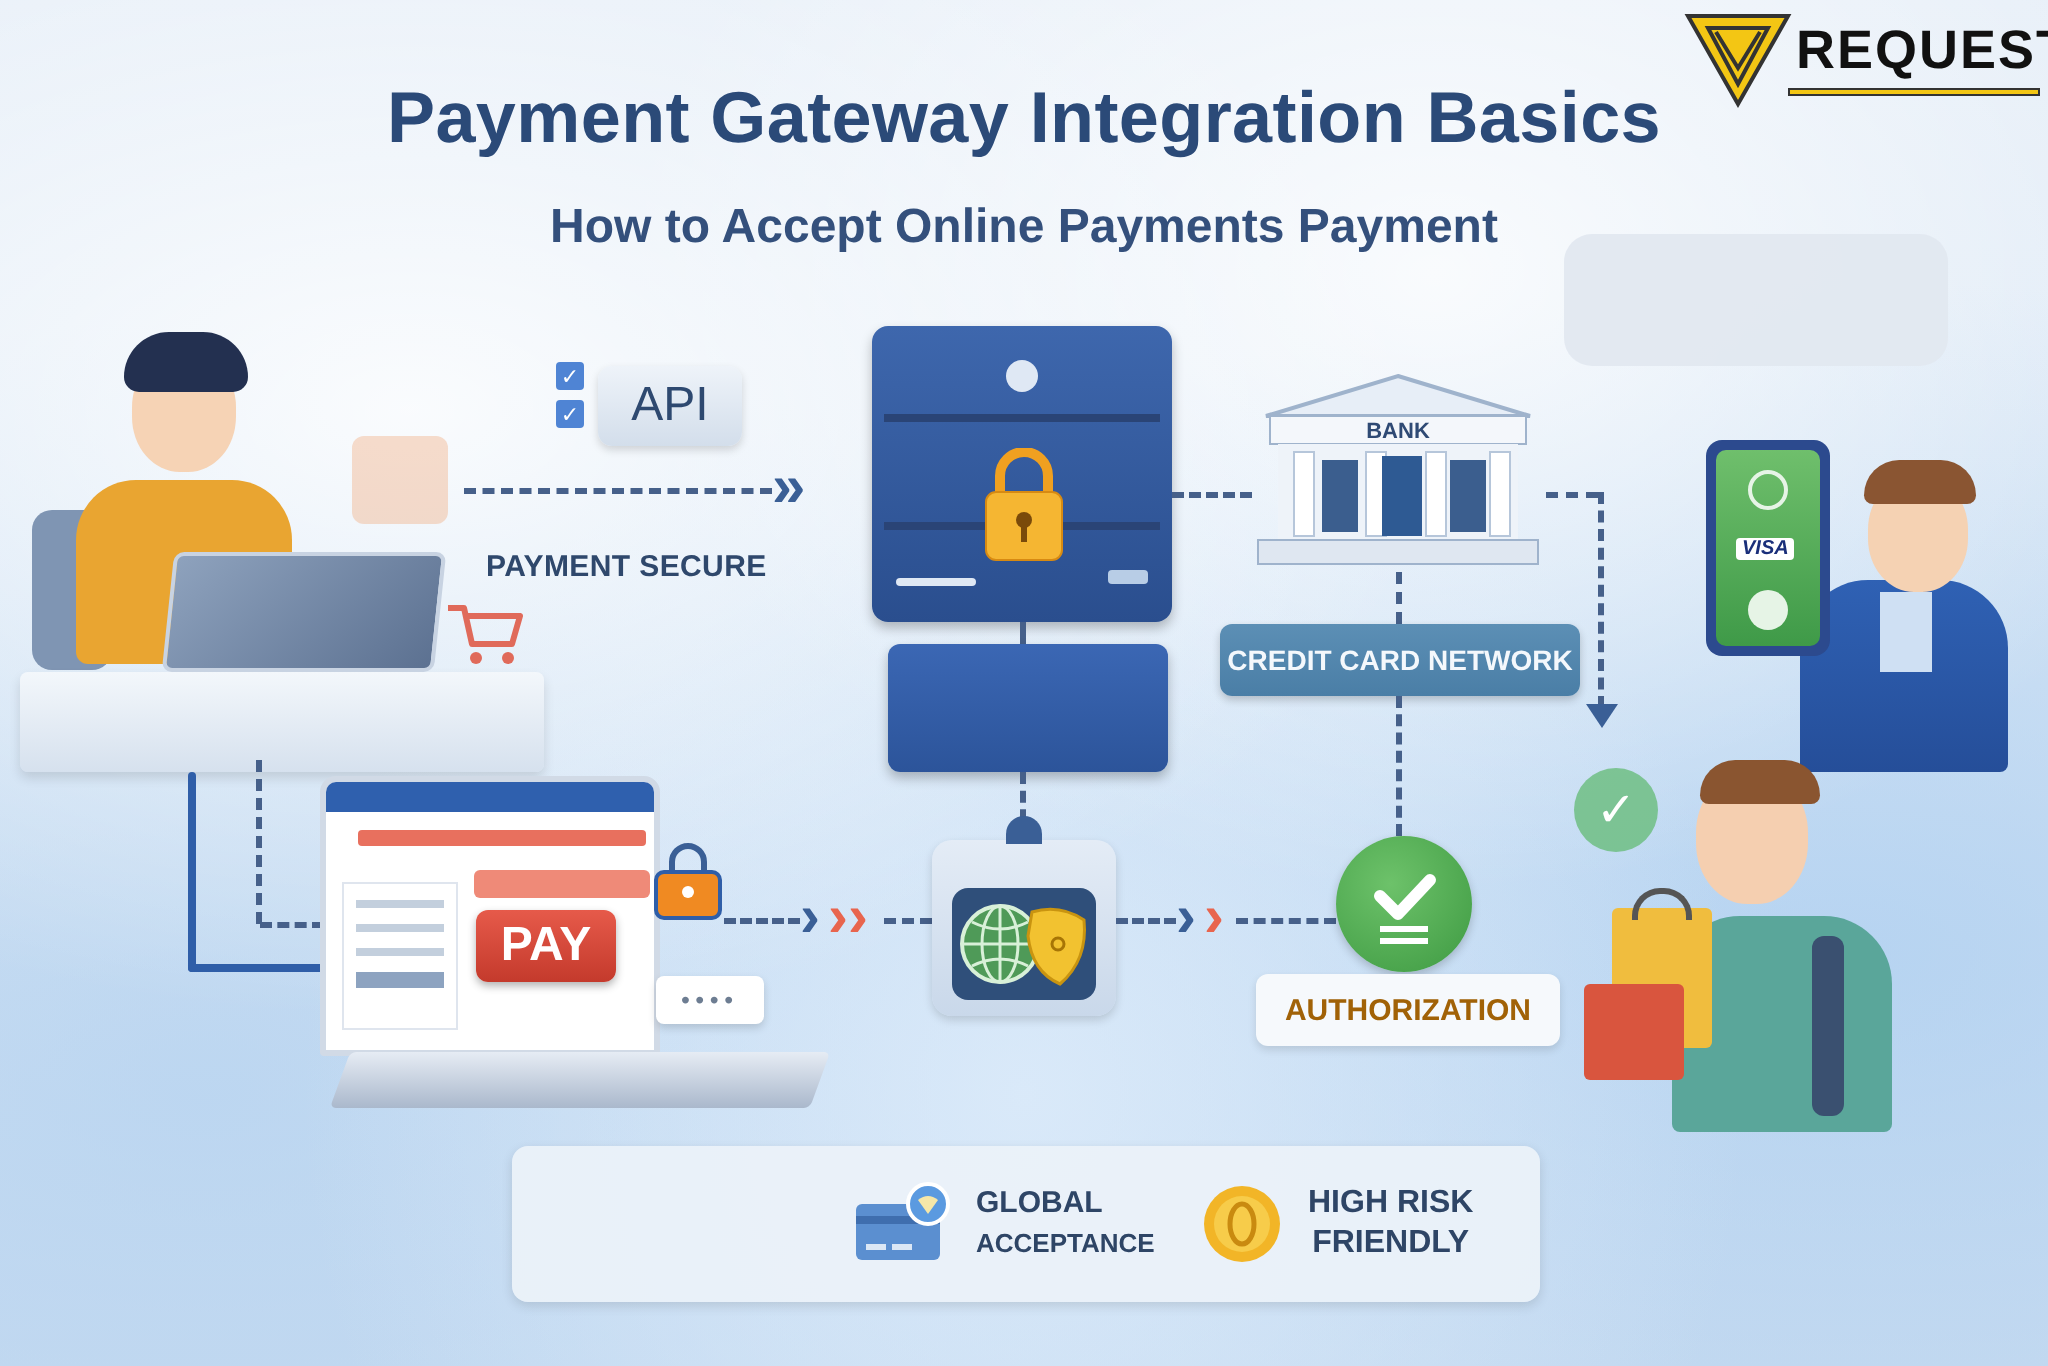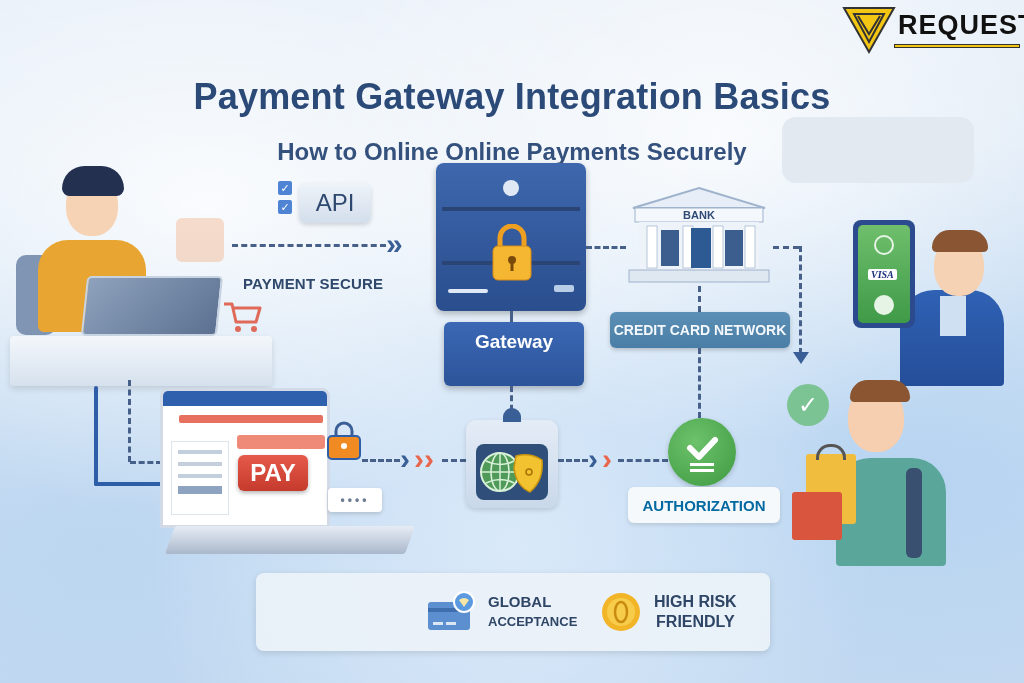--- a/index.html
+++ b/index.html
@@ -18,21 +18,21 @@
   .abs { position: absolute; }
 
   
   .logo { left: 842px; top: 4px; width: 180px; height: 52px; }
   .logo-text { position: absolute; left: 56px; top: 6px; font-family: "Liberation Sans", sans-serif; font-weight: 700; font-size: 27px; color: #111; letter-spacing: 1px; }
   .logo-underline { position: absolute; left: 52px; top: 40px; width: 126px; height: 4px; background: #f3c614; border: 1px solid #333; }
 
   
   .title { left: 0; width: 1024px; top: 38px; text-align: center; font-size: 36px; font-weight: 700; color: #2b4a78; letter-spacing: 0.2px; }
   .subtitle { left: 0; width: 1024px; top: 100px; text-align: center; font-size: 24px; font-weight: 600; color: #34507c; padding-left: 0; }
-  .title span, .subtitle span { display: inline-block; margin-top: 38px; }
+  .title span, .subtitle span { display: inline-block; }
   .blank-panel { left: 782px; top: 117px; width: 192px; height: 66px; border-radius: 14px; background: rgba(225,232,240,0.95); }
 
   
   .api-box { left: 299px; top: 183px; width: 72px; height: 40px; border-radius: 7px; background: linear-gradient(180deg,#eef3f9,#d3deeb); box-shadow: 0 2px 4px rgba(0,0,0,0.15); display:flex; align-items:center; justify-content:center; font-size: 24px; font-weight: 400; color: #2e4970; }
   .chk { width: 14px; height: 14px; background: #4f84d4; border-radius: 2px; color: #fff; font-size: 11px; display:flex; align-items:center; justify-content:center; font-weight: 700; }
   .chk1 { left: 278px; top: 181px; } .chk2 { left: 278px; top: 200px; }
 
   .dash-h { height: 0; border-top: 3px dashed #46608a; }
   .dash-v { width: 0; border-left: 3px dashed #46608a; }
   .chev { font-size: 30px; font-weight: 700; line-height: 1; }
@@ -66,25 +66,25 @@
   .pay-btn { left: 238px; top: 455px; width: 70px; height: 36px; border-radius: 6px; background: linear-gradient(180deg,#e65a4a,#c43a2c); color: #fff; font-size: 24px; font-weight: 700; display:flex; align-items:center; justify-content:center; box-shadow: 0 2px 4px rgba(0,0,0,0.3); }
   .pin-box { left: 328px; top: 488px; width: 54px; height: 24px; background: #fff; border-radius: 4px; box-shadow: 0 2px 4px rgba(0,0,0,0.15); font-size: 12px; color: #6d7d92; text-align:center; letter-spacing: 3px; line-height: 24px; font-weight: 700; }
   .lock2 { left: 326px; top: 421px; width: 36px; height: 40px; }
 
   
   .globe-tile { left: 466px; top: 420px; width: 92px; height: 88px; border-radius: 10px; background: linear-gradient(180deg,#e4ecf6,#c9d8ea); box-shadow: 0 2px 5px rgba(0,0,0,0.15); }
   .globe-inner { left: 476px; top: 444px; width: 72px; height: 56px; border-radius: 8px; background: #2f4f7a; }
 
   
   .auth-circle { left: 668px; top: 418px; width: 68px; height: 68px; border-radius: 50%; background: radial-gradient(circle at 40% 35%,#6dc26a,#3e9a42); box-shadow: 0 2px 5px rgba(0,0,0,0.2); }
-  .auth-label { left: 628px; top: 487px; width: 152px; height: 36px; border-radius: 6px; background: #f6f9fc; box-shadow: 0 2px 4px rgba(0,0,0,0.12); font-size: 15px; font-weight: 700; color: #0369a1; display:flex; align-items:center; justify-content:center; }
+  .auth-label { left: 628px; top: 487px; width: 152px; height: 36px; border-radius: 6px; background: #f6f9fc; box-shadow: 0 2px 4px rgba(0,0,0,0.12); font-size: 15px; font-weight: 700; color: #a16207; display:flex; align-items:center; justify-content:center; }
 
   
   .phone { left: 853px; top: 220px; width: 62px; height: 108px; border-radius: 8px; background: #2c4a8e; padding: 5px; }
-  .phone-screen { width: 100%; height: 100%; border-radius: 5px; background: linear-gradient(180deg,#6fbf6c,#3f9a48); position: relative; font-family: Liberation Serif, serif; }
+  .phone-screen { width: 100%; height: 100%; border-radius: 5px; background: linear-gradient(180deg,#6fbf6c,#3f9a48); position: relative; }
   .visa { position: absolute; left: 10px; top: 44px; font-size: 10px; font-weight: 700; font-style: italic; color: #1a2f7a; background: #fff; padding: 0 3px; border-radius: 2px; }
   .person2-body { left: 900px; top: 290px; width: 104px; height: 96px; background: linear-gradient(180deg,#2f61b4,#254e99); border-radius: 34px 34px 4px 4px; }
   .person2-head { left: 934px; top: 238px; width: 50px; height: 58px; background: #f5d2b3; border-radius: 46%; }
   .person2-hair { left: 932px; top: 230px; width: 56px; height: 22px; background: #8a5532; border-radius: 24px 24px 6px 6px; }
   .check-bubble { left: 787px; top: 384px; width: 42px; height: 42px; border-radius: 50%; background: rgba(110,190,130,0.85); color: #fff; display:flex; align-items:center; justify-content:center; font-size: 24px; font-weight: 700; }
   .person3-body { left: 836px; top: 458px; width: 110px; height: 108px; background: #5aa69a; border-radius: 34px 34px 4px 4px; }
   .person3-head { left: 848px; top: 386px; width: 56px; height: 66px; background: #f5cfb0; border-radius: 46%; }
   .person3-hair { left: 850px; top: 380px; width: 60px; height: 22px; background: #8a5530; border-radius: 24px 24px 6px 6px; }
   .bag1 { left: 806px; top: 454px; width: 50px; height: 70px; background: #f0bd3e; border-radius: 3px; }
   .bag2 { left: 792px; top: 492px; width: 50px; height: 48px; background: #d9553e; border-radius: 3px; }
@@ -103,21 +103,21 @@
   <svg class="abs" style="left:0;top:0" width="54" height="50" viewBox="0 0 54 50">
     <polygon points="2,4 52,4 27,48" fill="#f3c614" stroke="#333" stroke-width="2"></polygon>
     <polygon points="12,10 42,10 27,38" fill="none" stroke="#333" stroke-width="2"></polygon>
     <polyline points="16,12 27,30 38,12" fill="none" stroke="#333" stroke-width="2"></polyline>
   </svg>
   <span class="logo-text">REQUEST</span>
   <div class="logo-underline"></div>
 </div>
 
 <div class="abs title"><span>Payment Gateway Integration Basics</span></div>
-<div class="abs subtitle"><span>How to Online Online Payments Securely</span></div>
+<div class="abs subtitle"><span>How to Accept Online Payments Payment</span></div>
 <div class="abs blank-panel"></div>
 
 <div class="abs person1-chair"></div>
 <div class="abs person1-body"></div>
 <div class="abs person1-head"></div>
 <div class="abs person1-hair"></div>
 <div class="abs desk"></div>
 <div class="abs person1-laptop"></div>
 <svg class="abs cart" viewBox="0 0 42 34">
   <path d="M2 4 H10 L14 22 H34 L38 8 H12" fill="none" stroke="#e06a5a" stroke-width="3" stroke-linejoin="round"></path>
@@ -145,21 +145,20 @@
   <div class="abs" style="left:118px;top:122px;width:20px;height:7px;background:#b8cde6;border-radius:2px"></div>
 </div>
 <svg class="abs lock" viewBox="0 0 42 58">
   <path d="M9 24 V14 a12 12 0 0 1 24 0 V24" fill="none" stroke="#f0a020" stroke-width="5"></path>
   <rect x="2" y="22" width="38" height="34" rx="5" fill="#f5b632" stroke="#d78a12" stroke-width="1"></rect>
   <circle cx="21" cy="36" r="4" fill="#7a4a0a"></circle>
     <rect x="19.5" y="38" width="3" height="9" fill="#7a4a0a"></rect>
 </svg>
 <div class="abs dash-v" style="left:510px;top:311px;height:11px;"></div>
 <div class="abs pg-box">
-  <div>Gateway</div>
 </div>
 <div class="abs dash-v" style="left:510px;top:386px;height:34px;"></div>
 
 <div class="abs dash-h" style="left:586px;top:246px;width:40px;"></div>
 
 <svg class="abs bank" viewBox="0 0 148 100">
   <polygon points="74,2 140,22 8,22" fill="#e7eef7" stroke="#9fb3cc" stroke-width="2"></polygon>
   <rect x="10" y="22" width="128" height="14" fill="#f4f7fb" stroke="#9fb3cc"></rect>
   <text x="74" y="33" text-anchor="middle" font-family="Liberation Sans, sans-serif" font-size="11" font-weight="700" fill="#2f4a74">BANK</text>
   <rect x="14" y="36" width="120" height="48" fill="#eef3f9"></rect>

